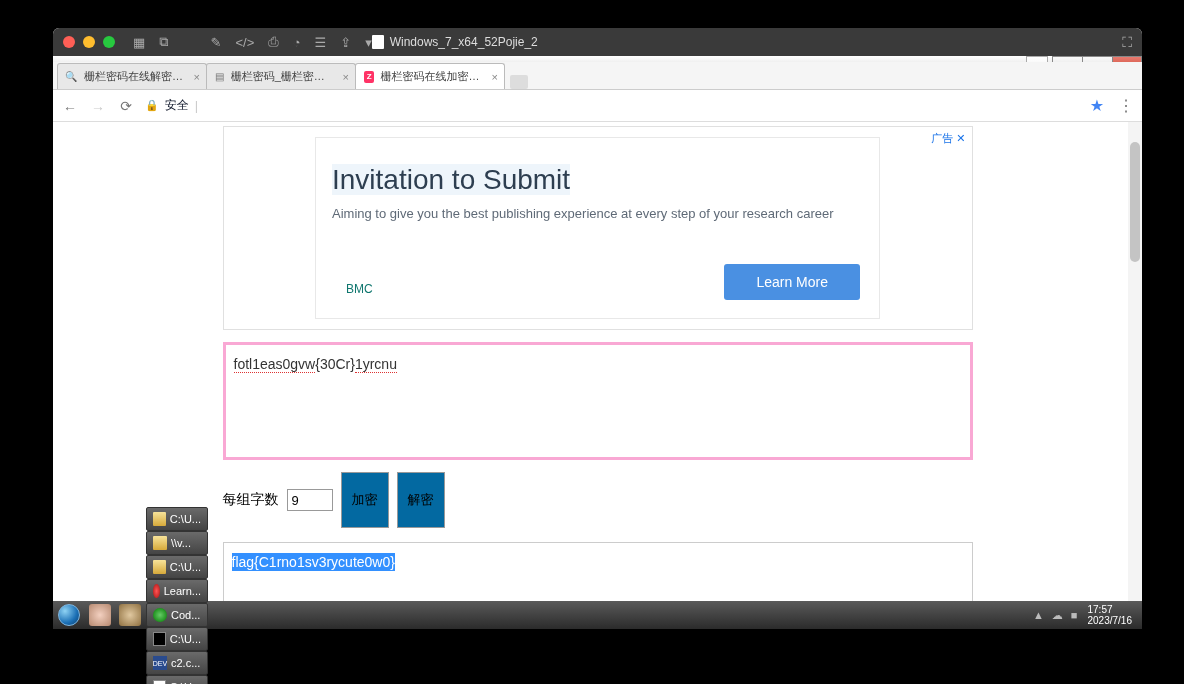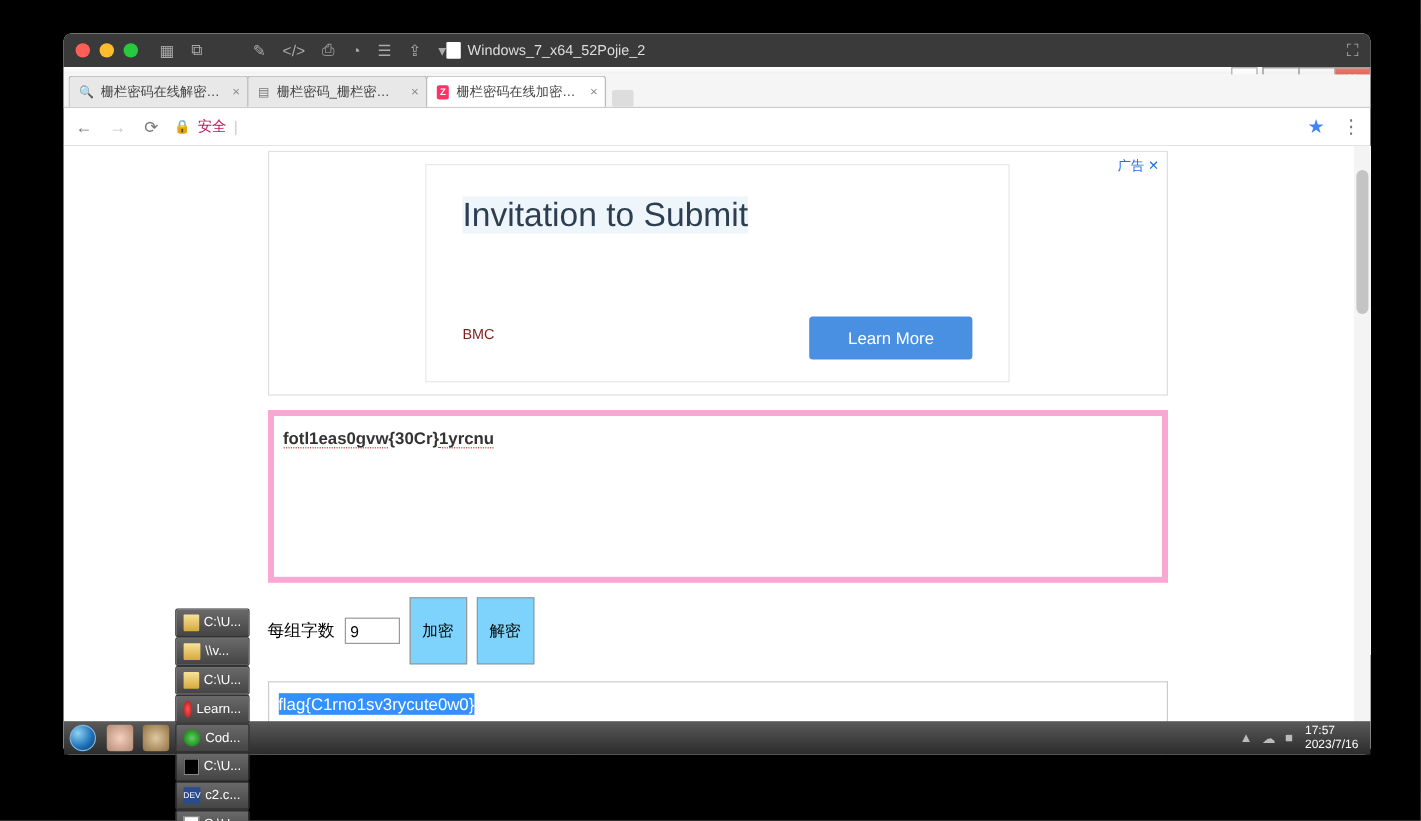--- a/index.html
+++ b/index.html
@@ -33,45 +33,45 @@
 .tab .fav.search { color: #4285f4; }
 .tab .fav.page { color: #777; }
 .tab .fav.zl { background: #f36; color: #fff; font-weight: bold; border-radius: 2px; font-size: 8px; }
 .tab .lbl { white-space: nowrap; overflow: hidden; text-overflow: ellipsis; }
 .newtab { width: 18px; height: 14px; background: #ddd; margin-left: 6px; border-radius: 2px; }
 
 .addrbar { height: 32px; display: flex; align-items: center; padding: 0 8px; gap: 10px; border-bottom: 1px solid #ddd; }
 .nav-icon { color: #777; font-size: 14px; width: 18px; text-align: center; }
 .addr-field { flex: 1; display: flex; align-items: center; gap: 6px; height: 24px; background: #fff; font-size: 13px; }
 .lock { color: #2a9d3a; font-size: 11px; }
-.secure { color: #be185d; font-size: 12px; }
+.secure { color: #0f172a; font-size: 12px; }
 .addr-sep { color: #ccc; }
 .url { color: #333; }
 .url .proto { color: #2a9d3a; }
 .url .rest { color: #666; }
 .star { color: #4285f4; font-size: 16px; margin-right: 4px; }
 .menu3 { color: #777; font-size: 16px; }
 
 .content { flex: 1; background: #fff; overflow: auto; position: relative; }
 .inner { width: 750px; margin: 4px auto; }
 .adbox-wrap { border: 1px solid #e0e0e0; padding: 10px 0; margin-top: 4px; position: relative; }
 .ad-info { position: absolute; right: 6px; top: 4px; font-size: 11px; color: #1a73e8; }
-.adbox { width: 487px; height: 182px; margin: 0 auto; border: 1px solid #e8e8e8; background: #fff; padding: 26px 30px; position: relative; }
+.adbox { width: 565px; height: 182px; margin: 0 auto; border: 1px solid #e8e8e8; background: #fff; padding: 26px 16px; position: relative; }
 .ad-title { font-size: 28px; color: #2d3e50; background: #eef5fb; display: inline; }
 .ad-sub { font-size: 13px; color: #5f6a77; margin-top: 10px; }
-.ad-brand { position: absolute; left: 30px; bottom: 32px; color: #7f1d1d; font-size: 12px; }
-.ad-cta { position: absolute; right: 30px; bottom: 18px; background: #4a90e2; color: #fff; padding: 10px 32px; border-radius: 3px; font-size: 14px; }
-
-.textbox1 { border: 5px solid #f9a8d4; height: 144px; margin-top: 12px; padding: 10px 8px; font-weight: bold; }
+.ad-brand { position: absolute; left: 30px; bottom: 22px; color: #0f766e; font-size: 12px; }
+.ad-cta { position: absolute; right: 19px; bottom: 18px; background: #4a90e2; color: #fff; padding: 10px 32px; border-radius: 3px; font-size: 14px; }
+
+.textbox1 { border: 3px solid #f9a8d4; height: 118px; margin-top: 12px; padding: 10px 8px; }
 .ciphertext { font-family: "Courier New", monospace; font-size: 14px; color: #333; }
 .ciphertext .w { border-bottom: 1px dotted #d33; }
 
 .controls-row { display: flex; align-items: center; gap: 8px; margin-top: 12px; font-size: 14px; }
 .num-inp { width: 46px; height: 22px; border: 1px solid #999; padding: 0 4px; font-size: 13px; }
-.btn { border: 1px solid #999; background: #7dd3fc; padding: 18px 10px; font-size: 13px; }
+.btn { border: 1px solid #999; background: #0369a1; padding: 18px 10px; font-size: 13px; }
 
 .textbox2 { border: 1px solid #ccc; height: 90px; margin-top: 14px; padding: 10px 8px; }
 .result-sel { background: #3390ff; color: #fff; font-size: 14px; padding: 1px 0; }
 
 .vscroll { position: absolute; right: 0; top: 0; width: 14px; height: 100%; background: #f4f4f4; }
 .vthumb { position: absolute; right: 2px; top: 20px; width: 10px; height: 120px; background: #c4c4c4; border-radius: 5px; }
 
 
 .taskbar { position: absolute; left: 53px; top: 601px; width: 1089px; height: 28px; background: linear-gradient(#5a5a5a,#2b2b2b); display: flex; align-items: center; font-size: 11px; color: #fff; }
 .startbtn { width: 32px; height: 28px; display: flex; align-items: center; justify-content: center; }
@@ -167,20 +167,21 @@
 
     <div class="content">
       <div class="vscroll">
           <div class="vthumb"></div>
         </div>
       <div class="inner">
         <div class="adbox-wrap">
           <span class="ad-info">广告 ✕</span>
           <div class="adbox">
             <div class="ad-title">Invitation to Submit</div>
+            <div class="ad-sub">Aiming to give you the best publishing experience at every step of your research career</div>
             <div class="ad-brand">BMC</div>
             <div class="ad-cta">Learn More</div>
           </div>
         </div>
 
         <div class="textbox1">
           <span class="ciphertext">
             <span class="w">fotl1eas0gvw</span><span>{30Cr}</span><span class="w">1yrcnu</span>
           </span>
         </div>

